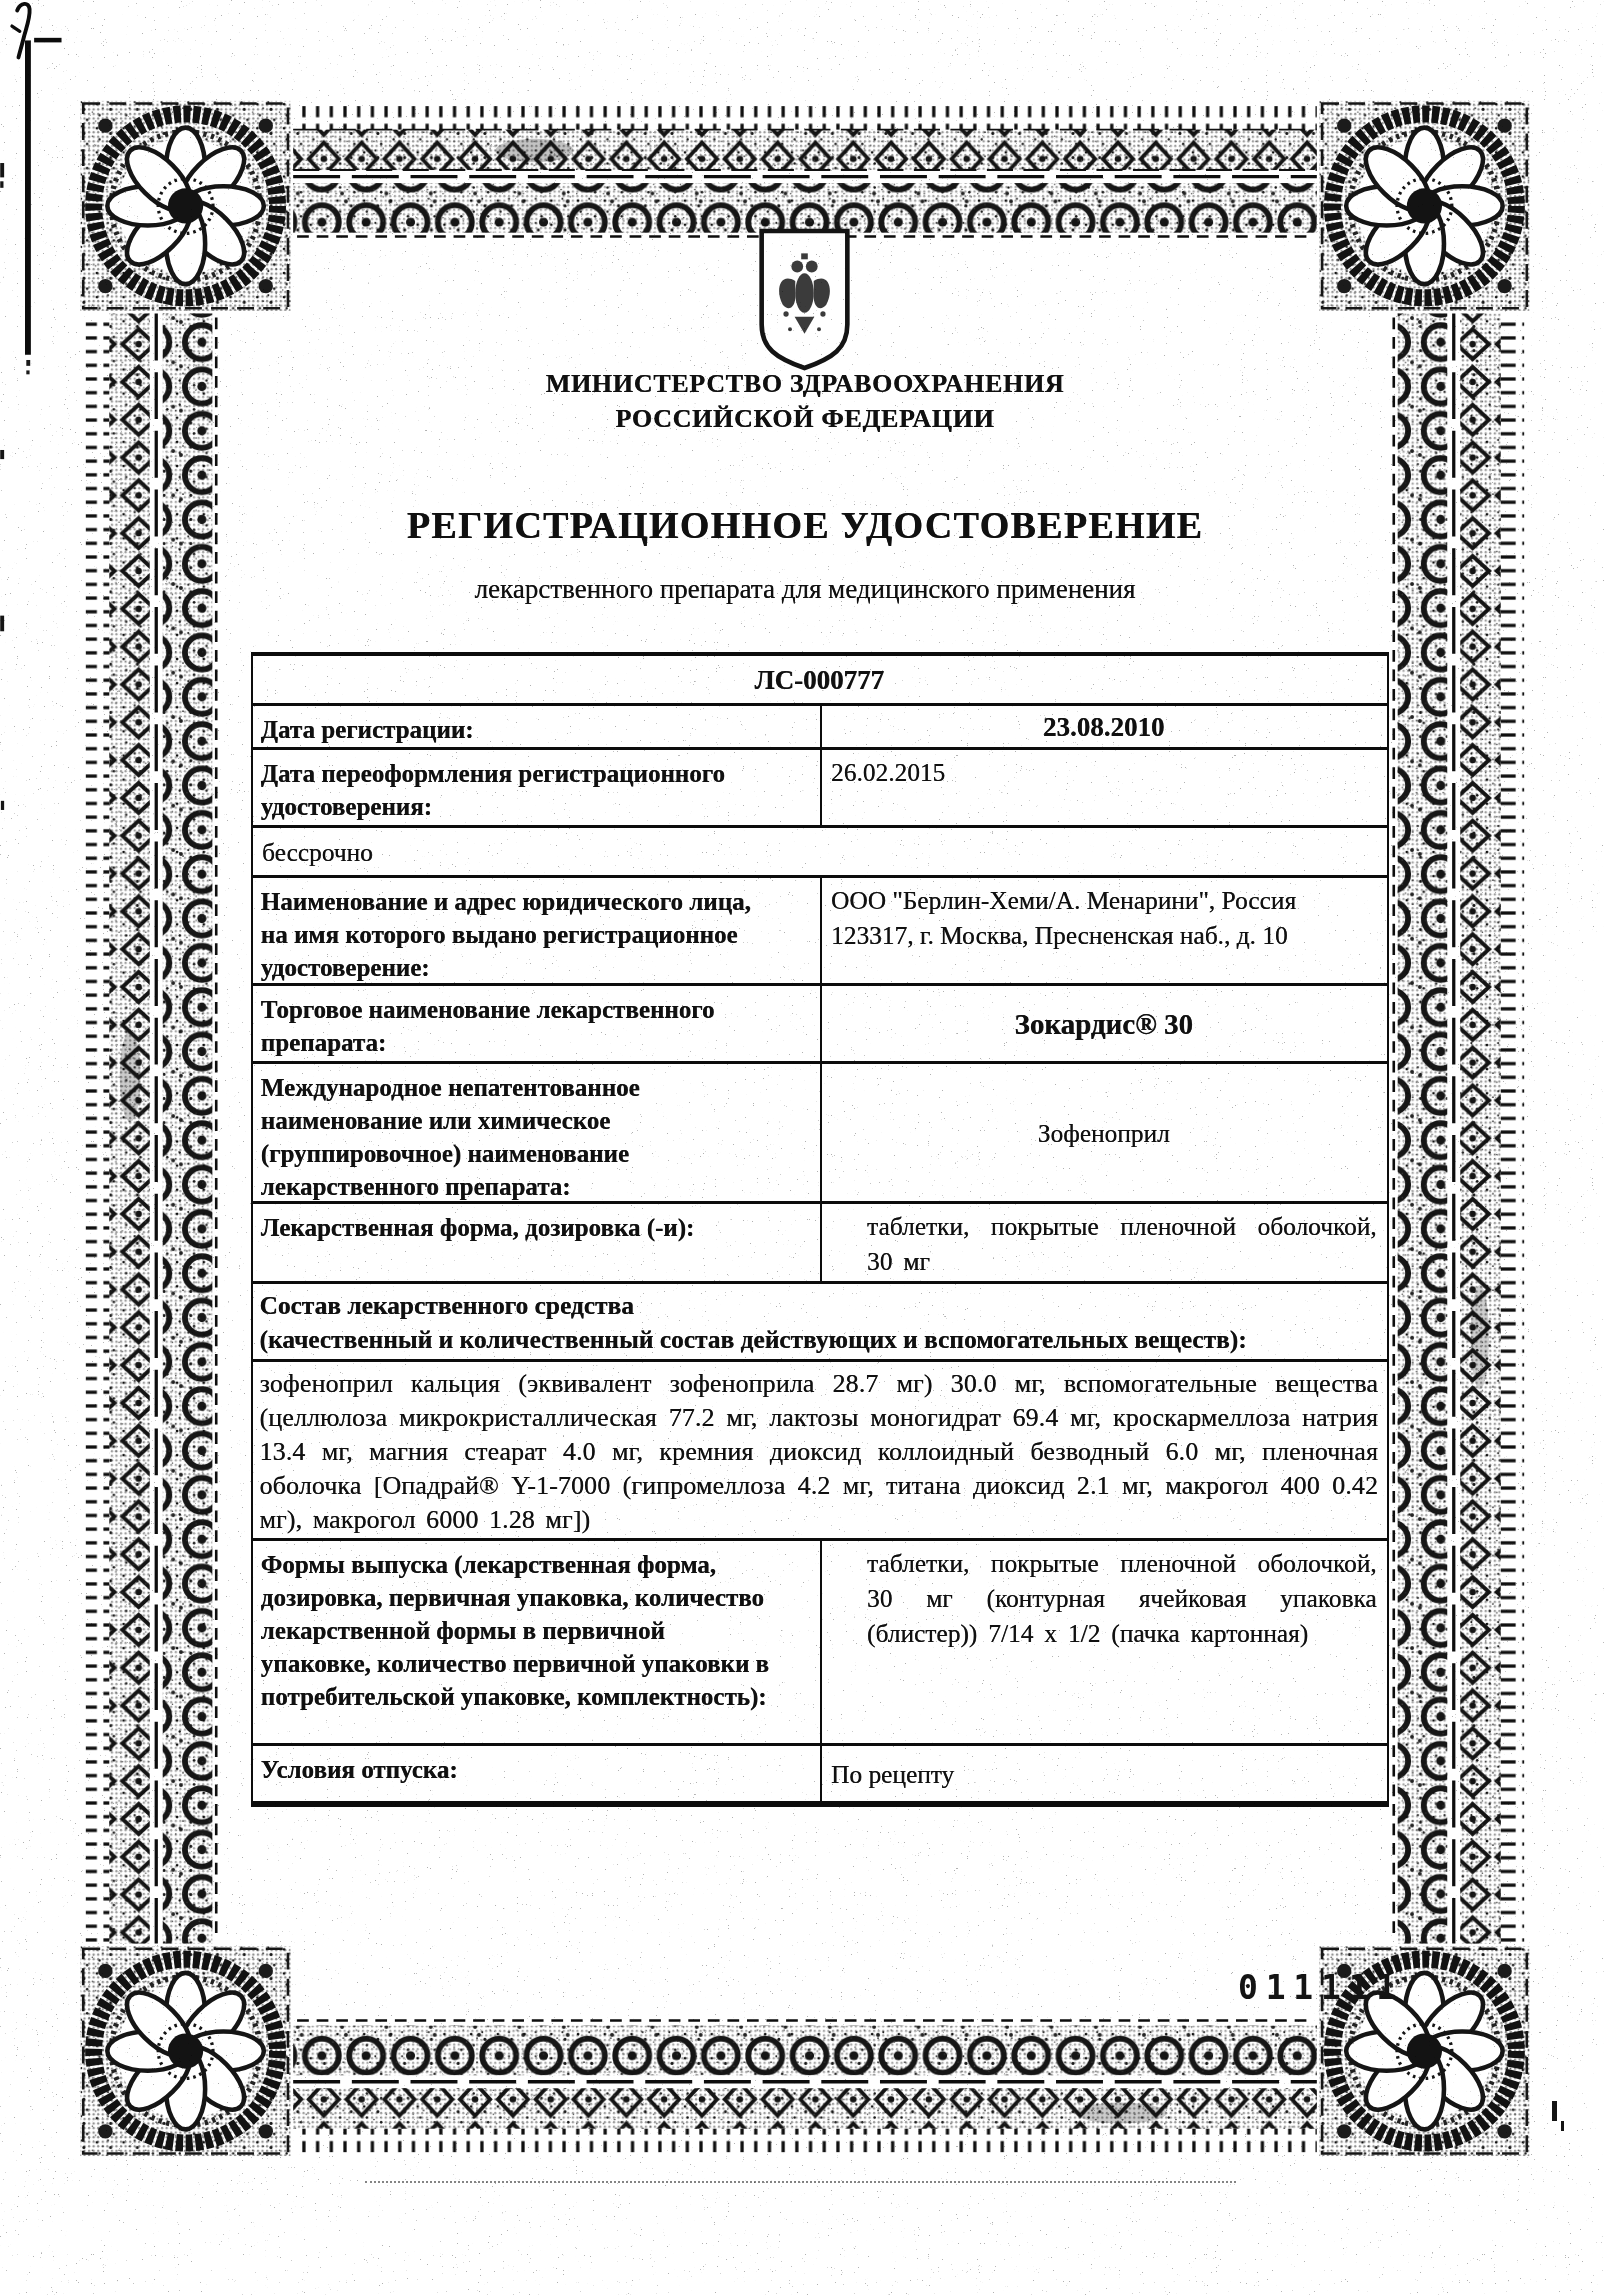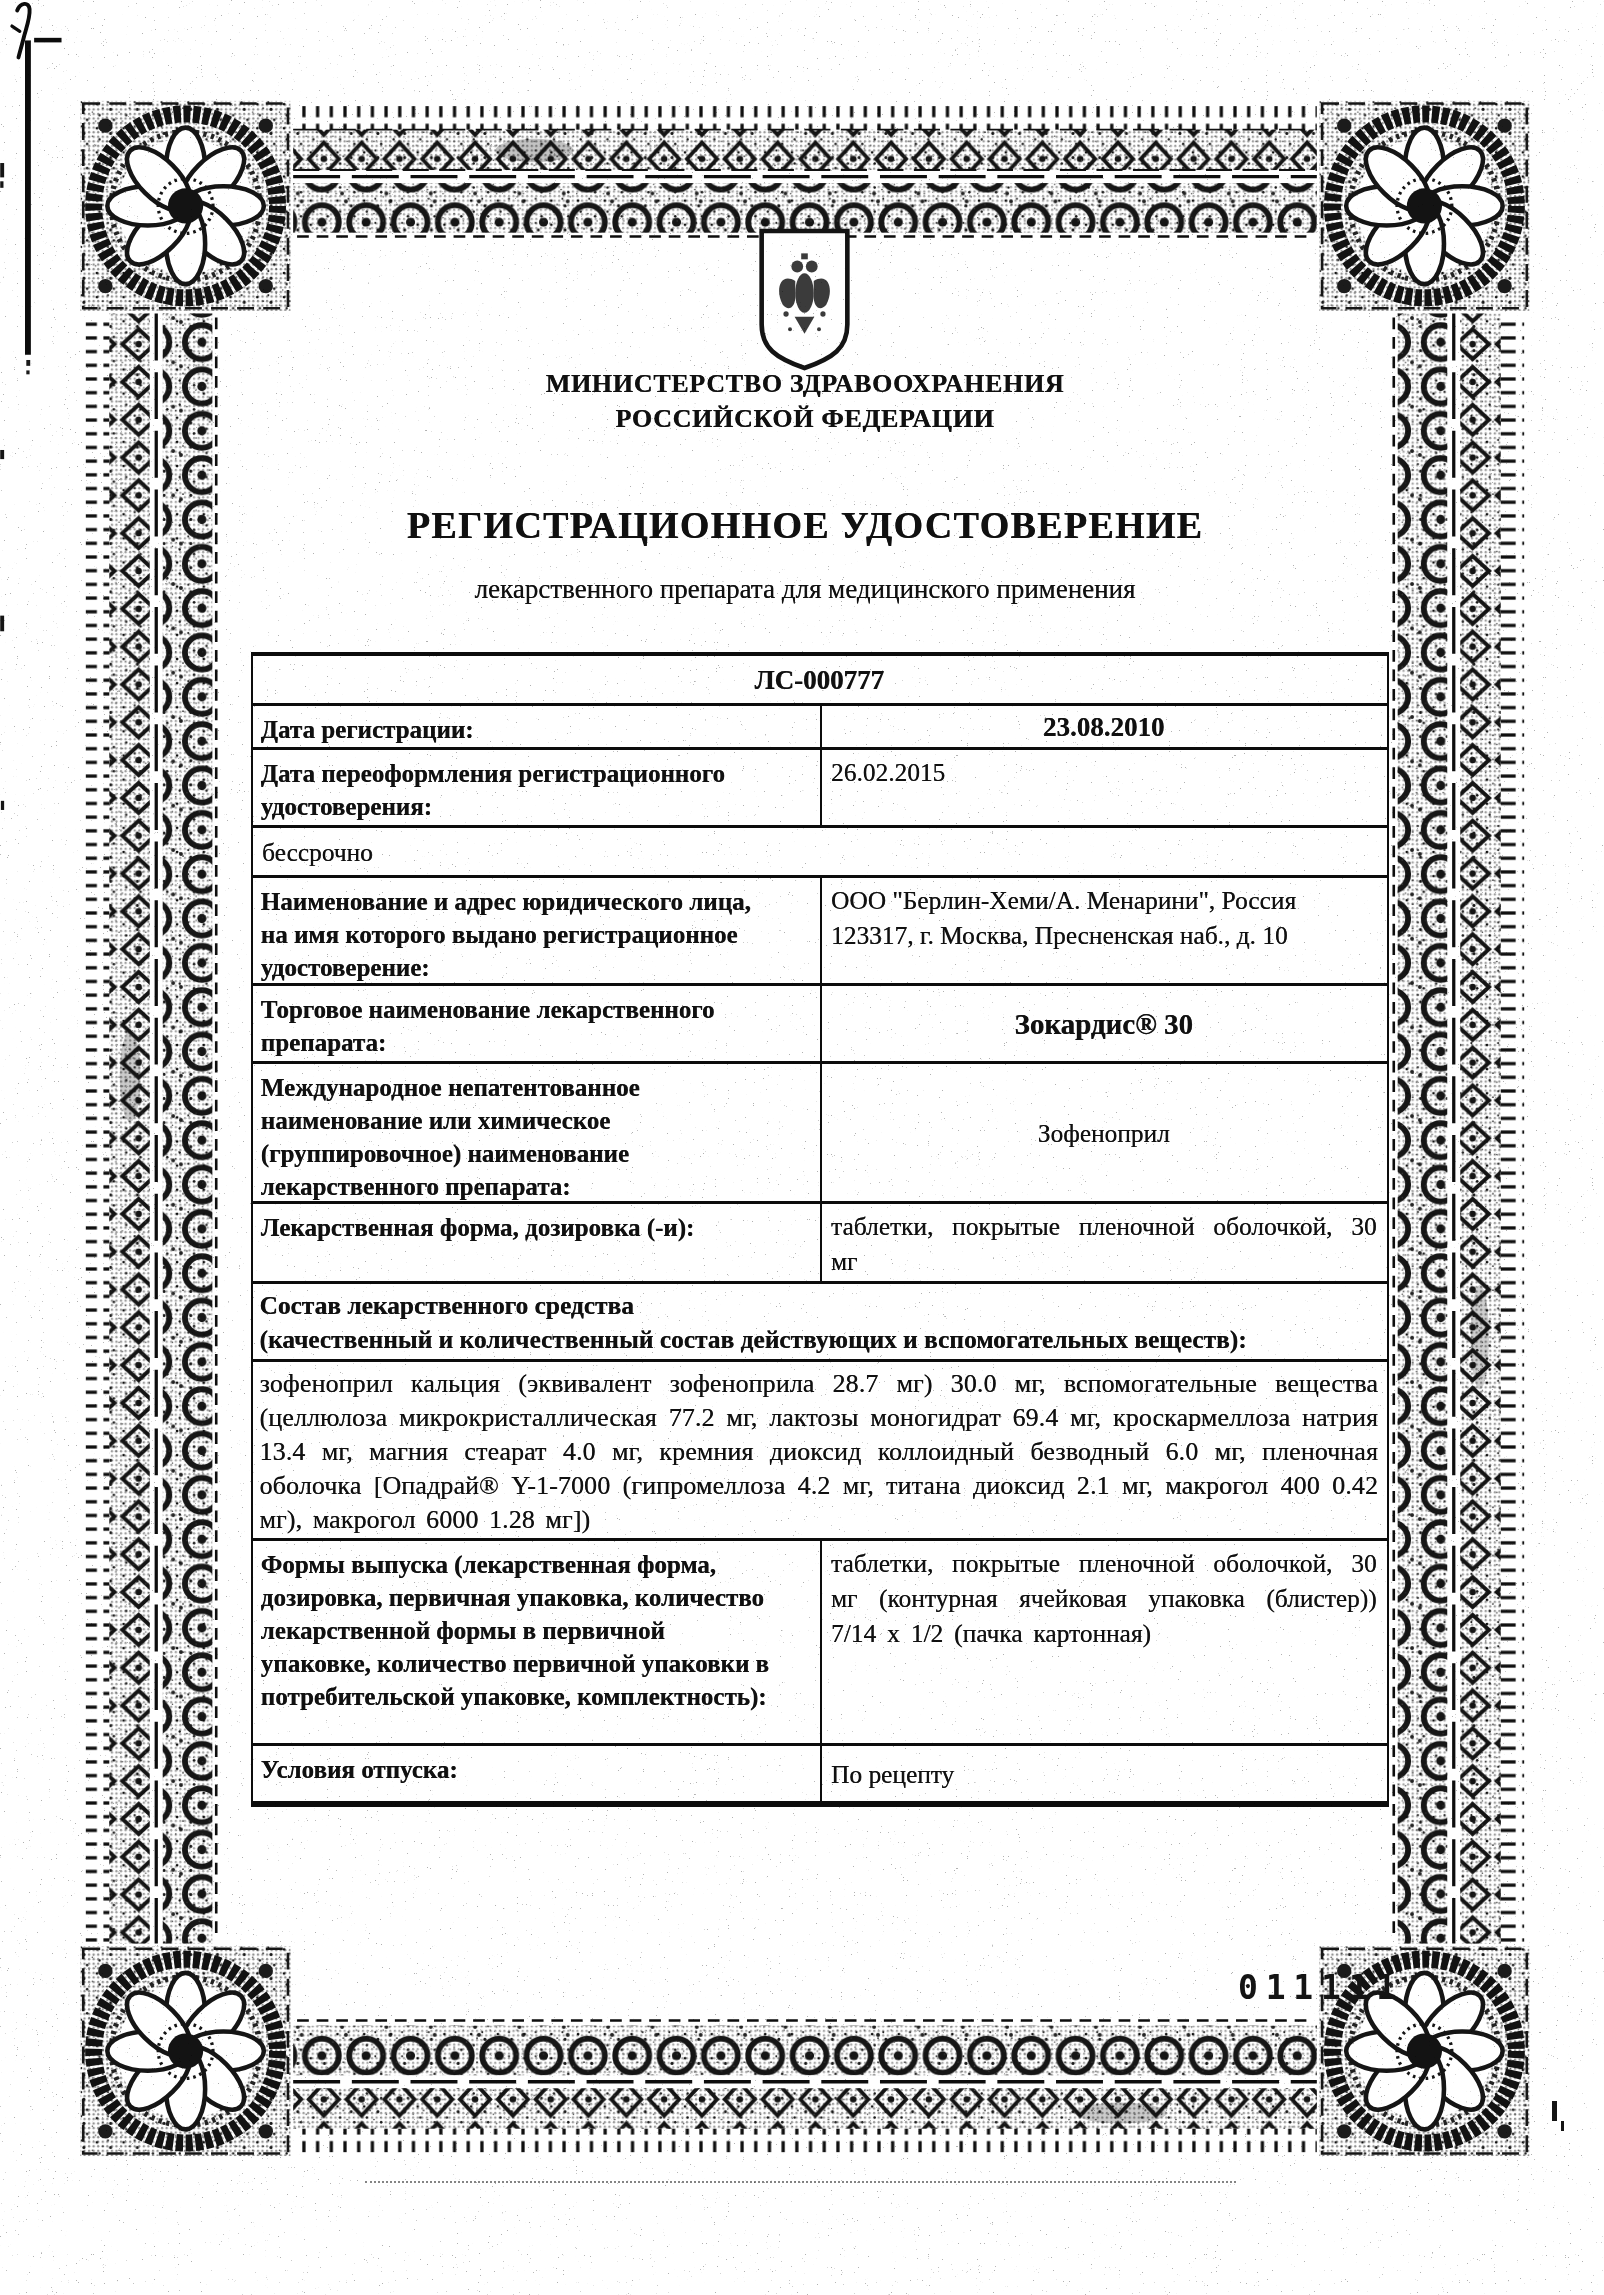--- a/index.html
+++ b/index.html
@@ -35,21 +35,21 @@
   .lab{
     width:569px;box-sizing:border-box;border-right:2px solid #0c0c0c;
     font-weight:bold;font-size:25px;line-height:33px;padding:6.5px 46px 2.6px 7.8px;
   }
   .val{
     flex:1;box-sizing:border-box;display:flex;flex-direction:column;justify-content:flex-start;
     font-size:25.4px;line-height:35px;padding:5.2px 10.4px 2.6px 9px;
   }
   .vc .val{justify-content:center;}
   .hc .val{align-items:center;text-align:center;}
-  .jst .val{display:block;text-align:justify;word-spacing:4.6px;}
+  .jst .val{display:block;text-align:justify;word-spacing:4.6px;margin-left:36px;}
   .bold .val{font-weight:bold;font-size:27px;}
   .brand .val{font-weight:bold;font-size:29px;}
   .pre{white-space:pre-line;}
   .fcell{box-sizing:border-box;width:100%;}
   .fhead{font-weight:bold;font-size:25.4px;line-height:34px;white-space:pre-line;padding:3.9px 9px 2.6px 6.5px;border-radius:25px;}
   .fbody{font-size:26px;text-align:justify;line-height:34px;word-spacing:3.9px;letter-spacing:0.1px;padding:5.2px 9px 2.6px 6.5px;}
   .r1{height:50px}.r2{height:44px}.r3{height:78px}.r4{height:50px}.r5{height:108px}
   .r6{height:78px}.r7{height:140px}.r8{height:80px}.r9{height:78px}.r10{height:179px}
   .r11{height:205px}.r12{height:58px}.r13{height:42px}
   .stamp{

